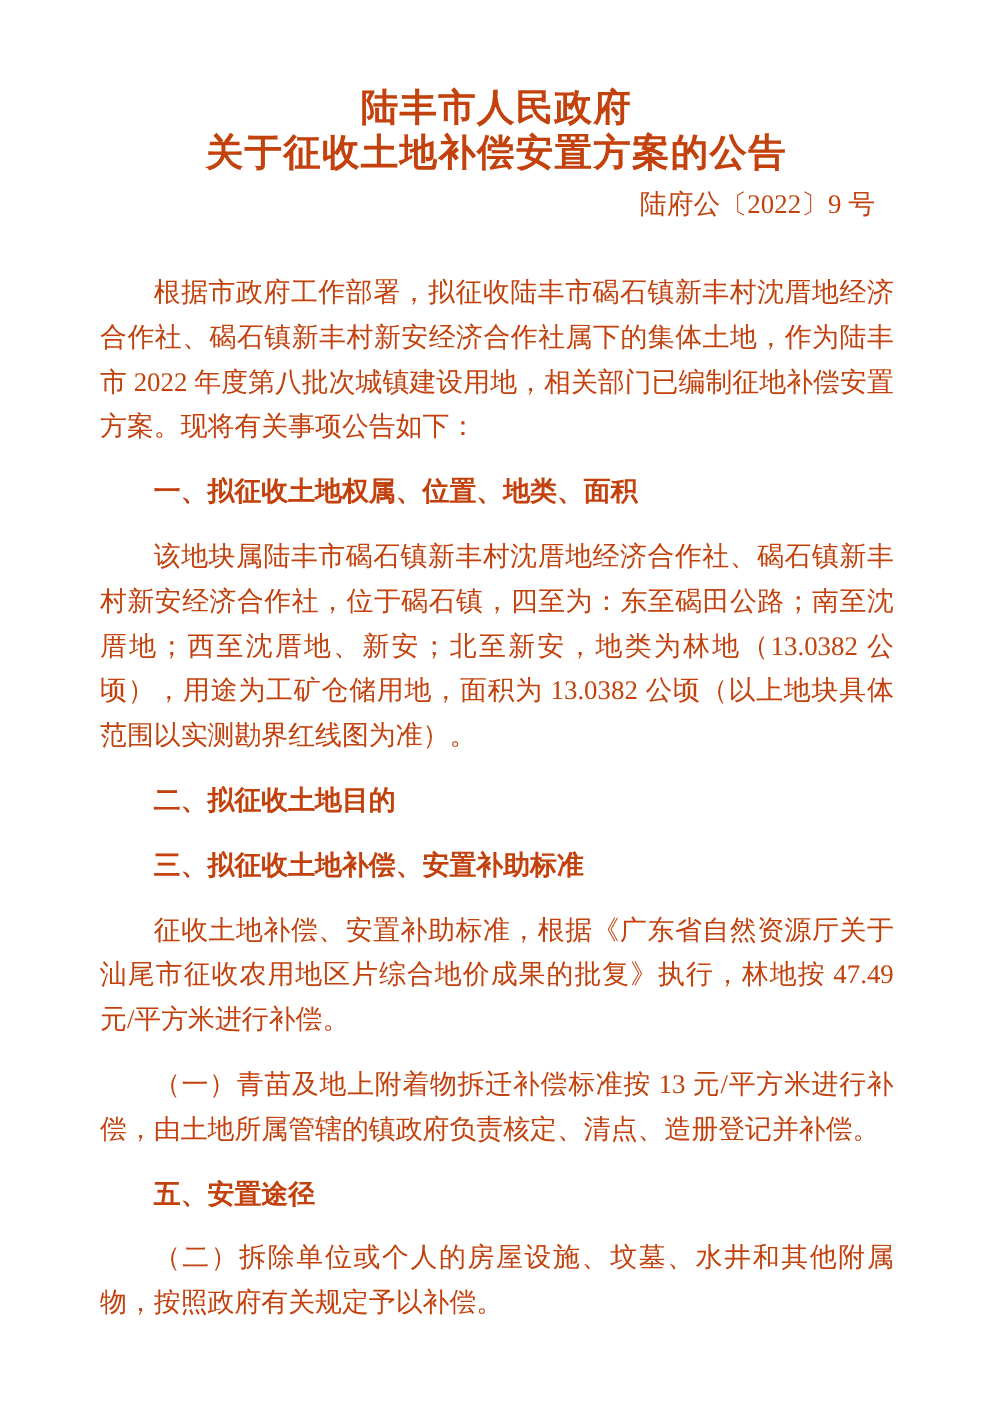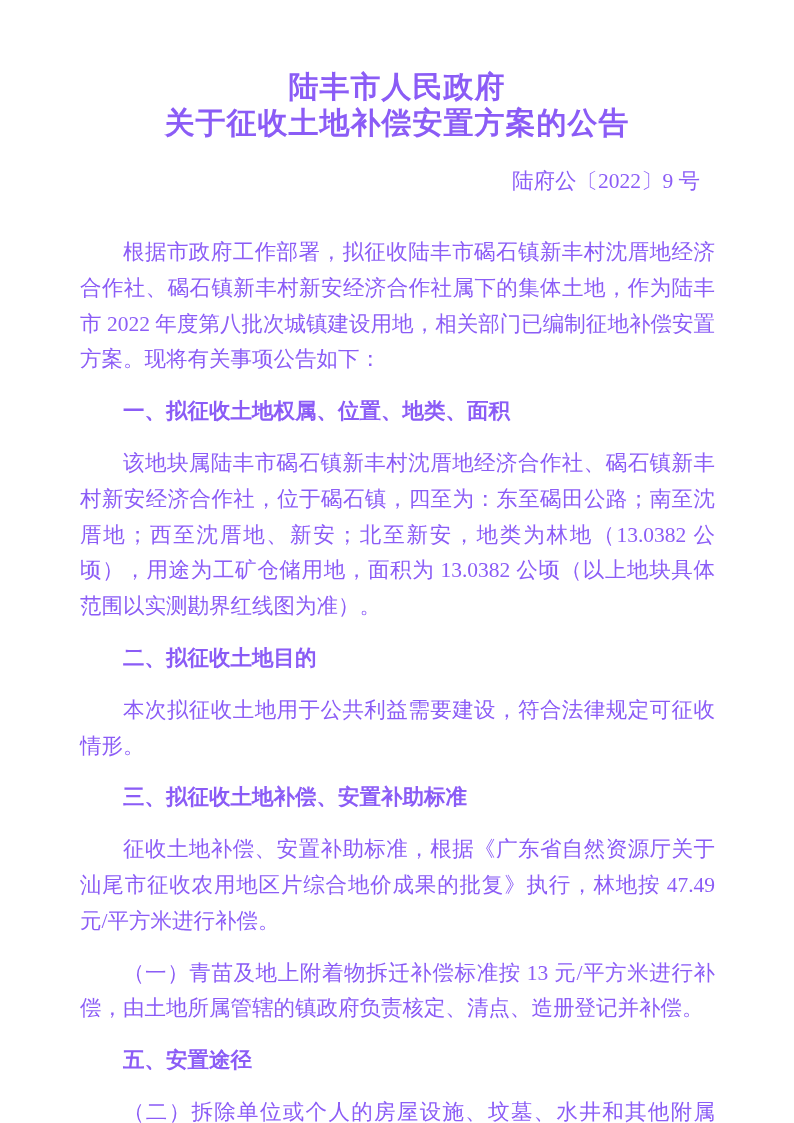--- a/index.html
+++ b/index.html
@@ -6,35 +6,35 @@
     margin: 0;
     padding: 0;
     background: #ffffff;
   }
   .page {
     position: relative;
     width: 794px;
     height: 1123px;
     margin: 0 auto;
     background: #ffffff;
-    color: #8b5cf6;
+    color: #c2410c;
     overflow: hidden;
     font-family: "Liberation Serif", "DejaVu Serif", serif;
   }
   .doc-title {
     padding-top: 69px;
     text-align: center;
     font-family: "Liberation Sans", "DejaVu Sans", sans-serif;
     font-weight: 700;
     font-size: 30px;
     line-height: 36px;
     letter-spacing: 1px;
   }
   .doc-number {
-    margin-top: 25px;
+    margin-top: 7px;
     padding-right: 94px;
     text-align: right;
     font-size: 21.5px;
     line-height: 30px;
     font-family: "Liberation Serif", "DejaVu Serif", serif;
   }
   .doc-body {
     margin-top: 39px;
     padding-left: 64px;
     padding-right: 63px;
@@ -61,20 +61,19 @@
   <div class="doc-title">
     <div>陆丰市人民政府</div>
     <div>关于征收土地补偿安置方案的公告</div>
   </div>
   <div class="doc-number">陆府公〔2022〕9 号</div>
   <div class="doc-body">
       <p class="para">根据市政府工作部署，拟征收陆丰市碣石镇新丰村沈厝地经济合作社、碣石镇新丰村新安经济合作社属下的集体土地，作为陆丰市 2022 年度第八批次城镇建设用地，相关部门已编制征地补偿安置方案。现将有关事项公告如下：</p>
       <p class="para heading">一、拟征收土地权属、位置、地类、面积</p>
       <p class="para">该地块属陆丰市碣石镇新丰村沈厝地经济合作社、碣石镇新丰村新安经济合作社，位于碣石镇，四至为：东至碣田公路；南至沈厝地；西至沈厝地、新安；北至新安，地类为林地（13.0382 公顷），用途为工矿仓储用地，面积为 13.0382 公顷（以上地块具体范围以实测勘界红线图为准）。</p>
       <p class="para heading">二、拟征收土地目的</p>
-      <p class="para">本次拟征收土地用于公共利益需要建设，符合法律规定可征收情形。</p>
       <p class="para heading">三、拟征收土地补偿、安置补助标准</p>
       <p class="para">征收土地补偿、安置补助标准，根据《广东省自然资源厅关于汕尾市征收农用地区片综合地价成果的批复》执行，林地按 47.49 元/平方米进行补偿。</p>
       <p class="para">（一）青苗及地上附着物拆迁补偿标准按 13 元/平方米进行补偿，由土地所属管辖的镇政府负责核定、清点、造册登记并补偿。</p>
       <p class="para heading">五、安置途径</p>
       <p class="para">（二）拆除单位或个人的房屋设施、坟墓、水井和其他附属物，按照政府有关规定予以补偿。</p>
     </div>
 </div>
 
 </body></html>

